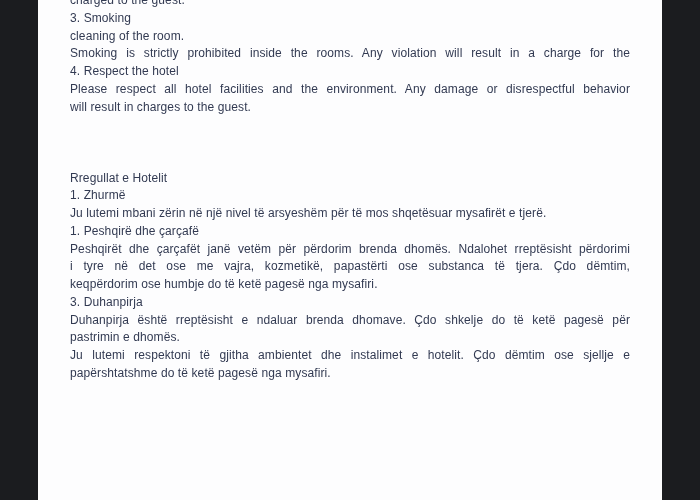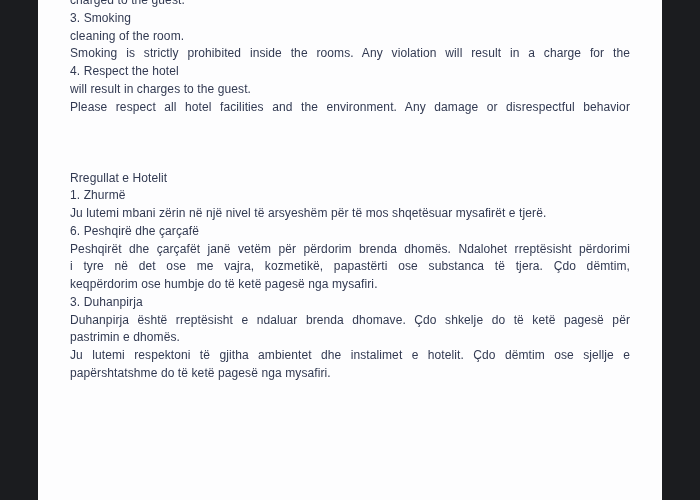--- a/index.html
+++ b/index.html
@@ -42,29 +42,29 @@
   <div class="letterbox"></div>
 
   <div class="page">
     <div class="textcol">
 
       <div class="line">charged to the guest.</div>
       <div class="line">3. Smoking</div>
       <div class="line">cleaning of the room.</div>
       <div class="line j">Smoking is strictly prohibited inside the rooms. Any violation will result in a charge for the</div>
       <div class="line">4. Respect the hotel</div>
+      <div class="line j">Please respect all hotel facilities and the environment. Any damage or disrespectful behavior</div>
       <div class="line">will result in charges to the guest.</div>
-      <div class="line j">Please respect all hotel facilities and the environment. Any damage or disrespectful behavior</div>
 
       <div class="section-gap"></div>
 
       <div class="line">Rregullat e Hotelit</div>
       <div class="line">1. Zhurmë</div>
       <div class="line">Ju lutemi mbani zërin në një nivel të arsyeshëm për të mos shqetësuar mysafirët e tjerë.</div>
-      <div class="line">6. Peshqirë dhe çarçafë</div>
+      <div class="line">1. Peshqirë dhe çarçafë</div>
       <div class="line j">Peshqirët dhe çarçafët janë vetëm për përdorim brenda dhomës. Ndalohet rreptësisht përdorimi</div>
       <div class="line j">i tyre në det ose me vajra, kozmetikë, papastërti ose substanca të tjera. Çdo dëmtim,</div>
       <div class="line">keqpërdorim ose humbje do të ketë pagesë nga mysafiri.</div>
       <div class="line">3. Duhanpirja</div>
       <div class="line j">Duhanpirja është rreptësisht e ndaluar brenda dhomave. Çdo shkelje do të ketë pagesë për</div>
       <div class="line">pastrimin e dhomës.</div>
       <div class="line j">Ju lutemi respektoni të gjitha ambientet dhe instalimet e hotelit. Çdo dëmtim ose sjellje e</div>
       <div class="line">papërshtatshme do të ketë pagesë nga mysafiri.</div>
 
     </div>

